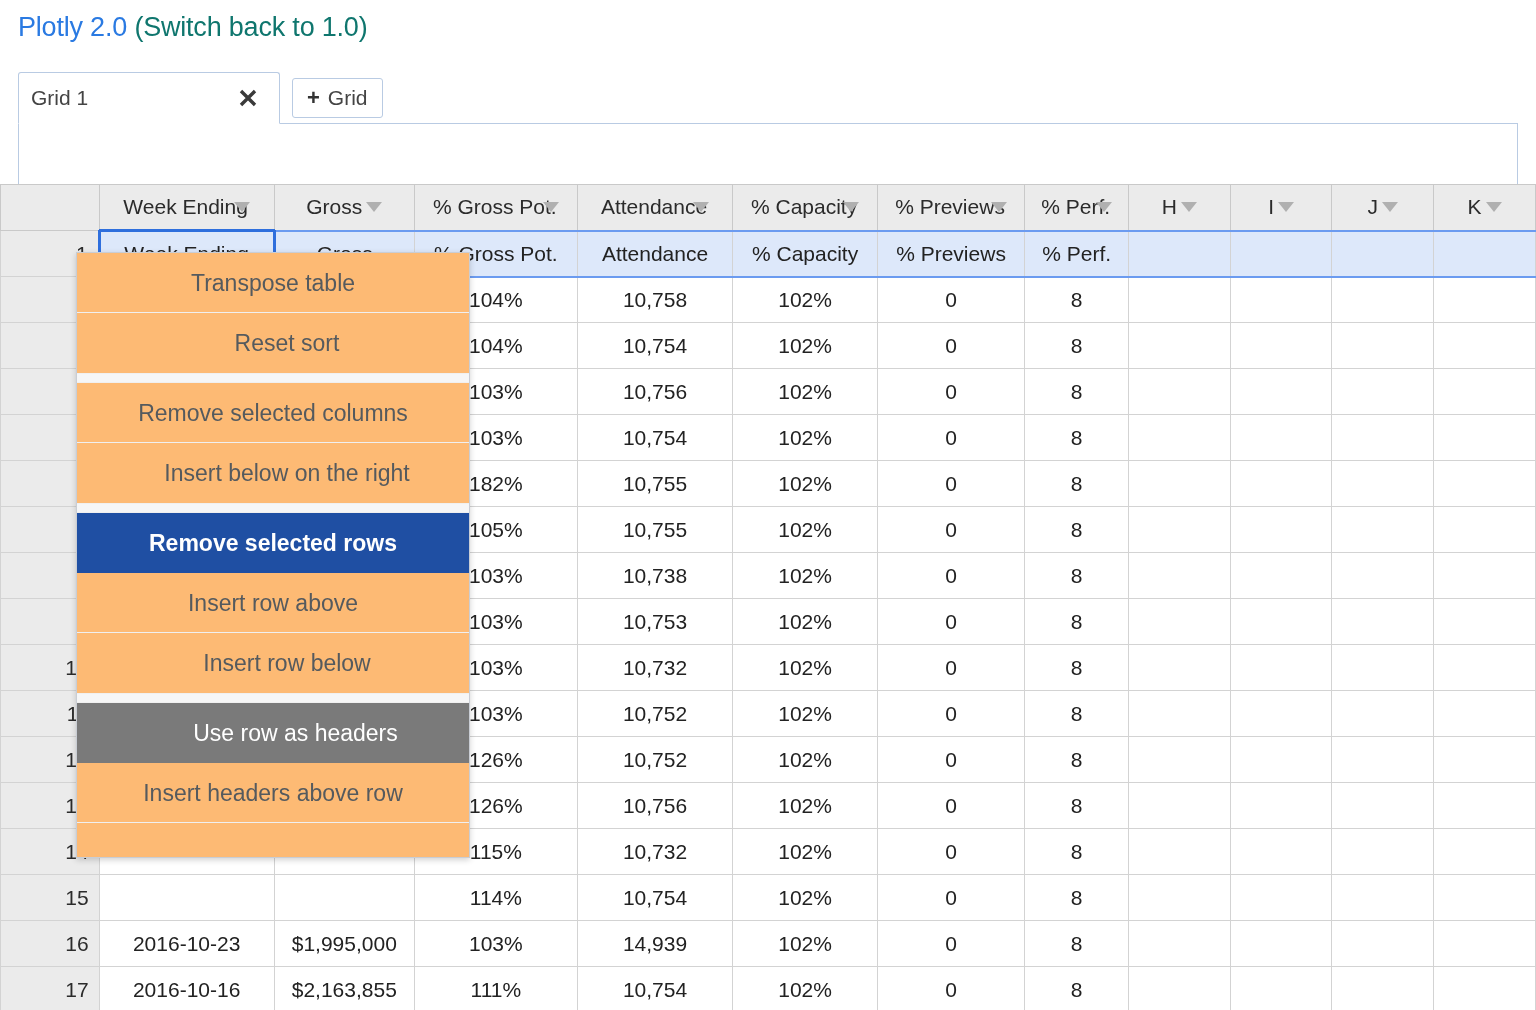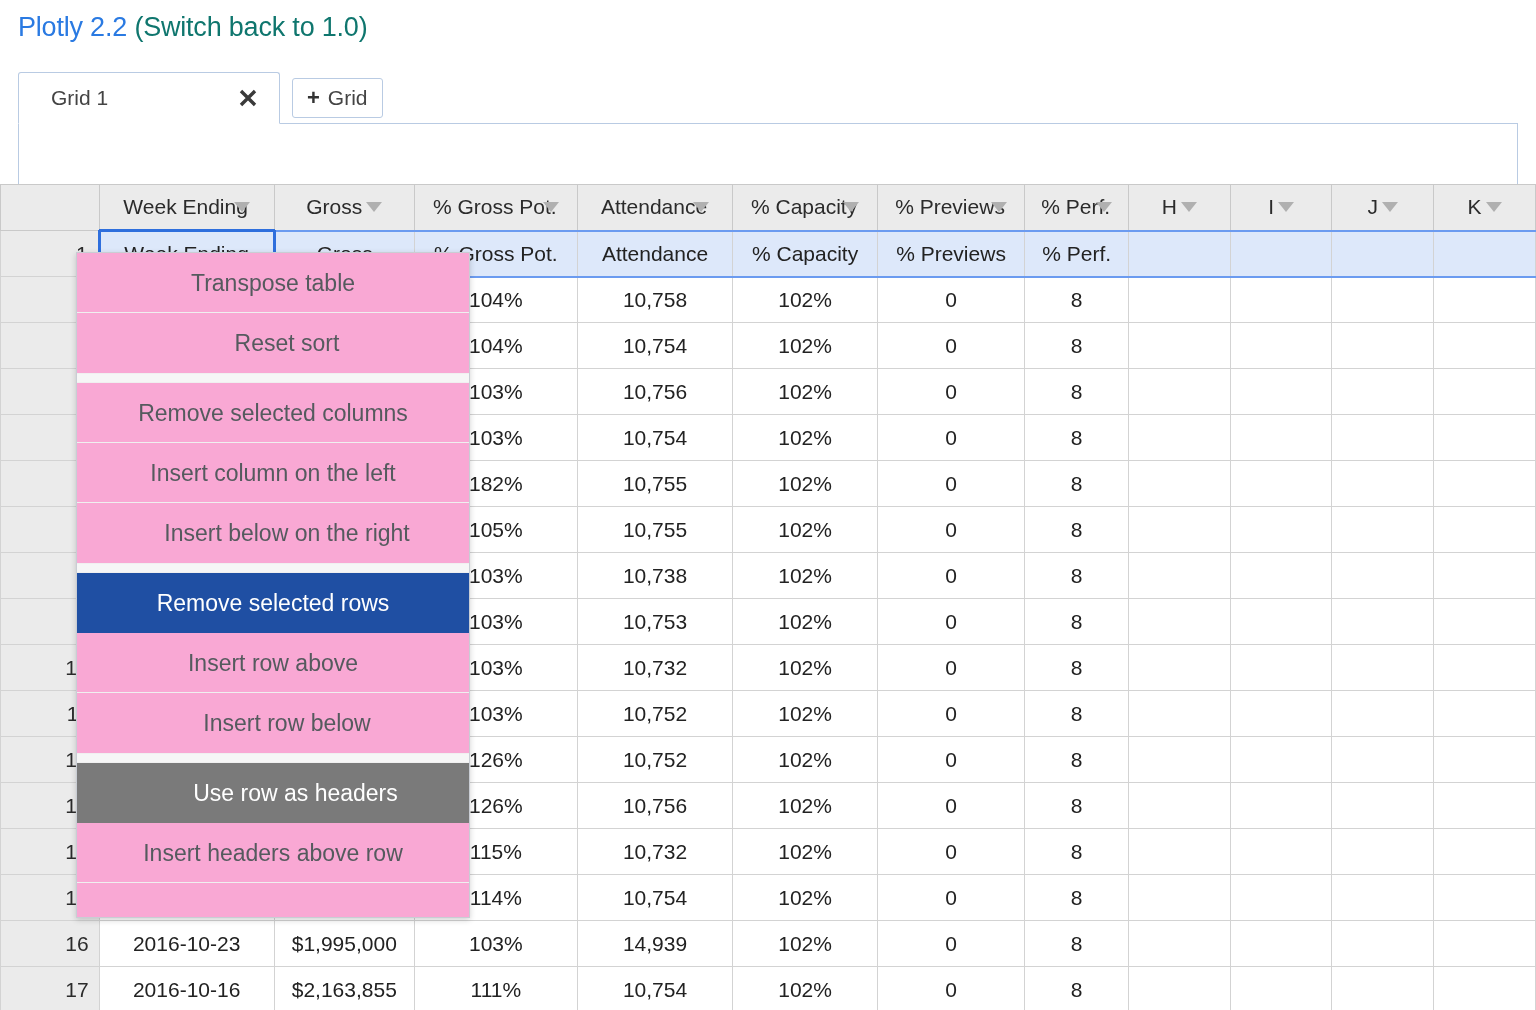--- a/index.html
+++ b/index.html
@@ -35,21 +35,21 @@
     width: 262px; height: 52px;
     background: #fff;
     border: 1px solid #b9cbe3;
     border-bottom: 1px solid #fff;
     border-radius: 3px 3px 0 0;
     display: flex; align-items: center;
     z-index: 3;
   }
   .tab-label {
     font-size: 21px; color: #444;
-    margin-left: 32px;
+    margin-left: 12px;
   }
   .tab-close {
     position: absolute; right: 20px; top: 50%;
     transform: translateY(-50%);
     width: 22px; height: 22px;
     display: flex; align-items: center; justify-content: center;
     cursor: pointer;
   }
   .tab-close svg { display: block; }
   .add-grid-btn {
@@ -167,21 +167,21 @@
   col.c-cap { width: 142px; }
   col.c-prev { width: 145px; }
   col.c-perf { width: 102px; }
   col.c-blank { width: 100px; }
 
   
   .ctxmenu {
     position: absolute;
     left: 76px; top: 252px;
     width: 394px;
-    background: #f9a8d4;
+    background: #fdba74;
     border: 1px solid #c9cdd4;
     box-shadow: 0 2px 6px rgba(0,0,0,0.18);
     z-index: 50;
     padding-bottom: 34px;
   }
   .ctx-item {
     height: 60px;
     line-height: 60px;
     text-align: center;
     font-size: 23px;
@@ -194,35 +194,36 @@
   .ctx-sep {
     height: 10px;
     background: #f6f6f6;
     border-top: 1px solid #f0f0f0;
     border-bottom: 1px solid #f0f0f0;
   }
   .ctx-item.sel-blue {
     background: #1f4fa3;
     color: #ffffff;
     border-bottom: none;
+    font-weight: bold;
   }
   .ctx-item.sel-gray {
     background: #7a7a7a;
     color: #ffffff;
     border-bottom: none;
     padding-left: 45px;
   }
 </style>
 </head>
 <body>
 
 <div id="app">
 
   <div class="page-title">
-    <span>Plotly 2.2 </span><a class="switch-link" href="#">(Switch back to 1.0)</a>
+    <span>Plotly 2.0 </span><a class="switch-link" href="#">(Switch back to 1.0)</a>
   </div>
 
   <div class="tabbar">
     <div class="tab">
       <span class="tab-label">Grid 1</span>
       <span class="tab-close">
         <svg width="22" height="22" viewBox="0 0 22 22" aria-hidden="true">
           <path d="M4 4 L18 18 M18 4 L4 18" stroke="#3a3a3a" stroke-width="3.4" stroke-linecap="butt"></path>
         </svg>
       </span>
@@ -566,21 +567,20 @@
         </tbody>
     </table>
   </div>
 
   <div class="ctxmenu">
 
   <div class="ctx-item">Transpose table</div>
       <div class="ctx-item last-of-group">Reset sort</div>
       <div class="ctx-sep"></div>
       <div class="ctx-item">Remove selected columns</div>
-      <div class="ctx-item">Insert column on the left</div>
       <div class="ctx-item last-of-group">Insert below on the right</div>
       <div class="ctx-sep"></div>
       <div class="ctx-item sel-blue">Remove selected rows</div>
       <div class="ctx-item">Insert row above</div>
       <div class="ctx-item last-of-group">Insert row below</div>
       <div class="ctx-sep"></div>
       <div class="ctx-item sel-gray">Use row as headers</div>
       <div class="ctx-item">Insert headers above row</div>
     </div>
 

